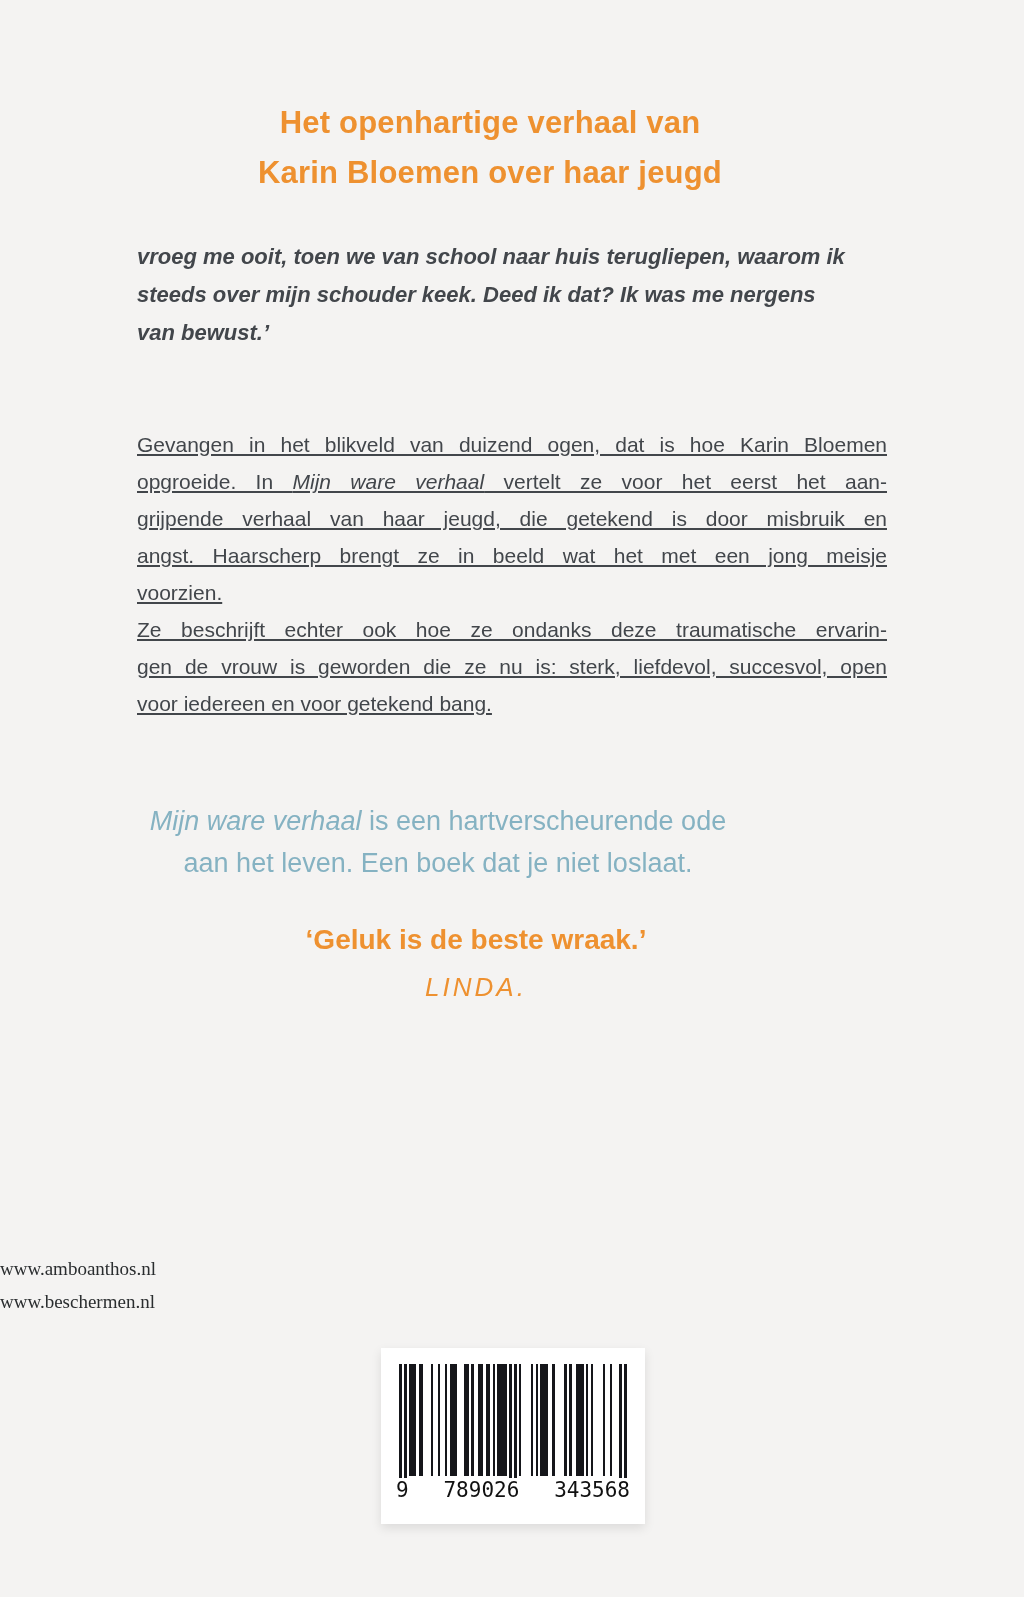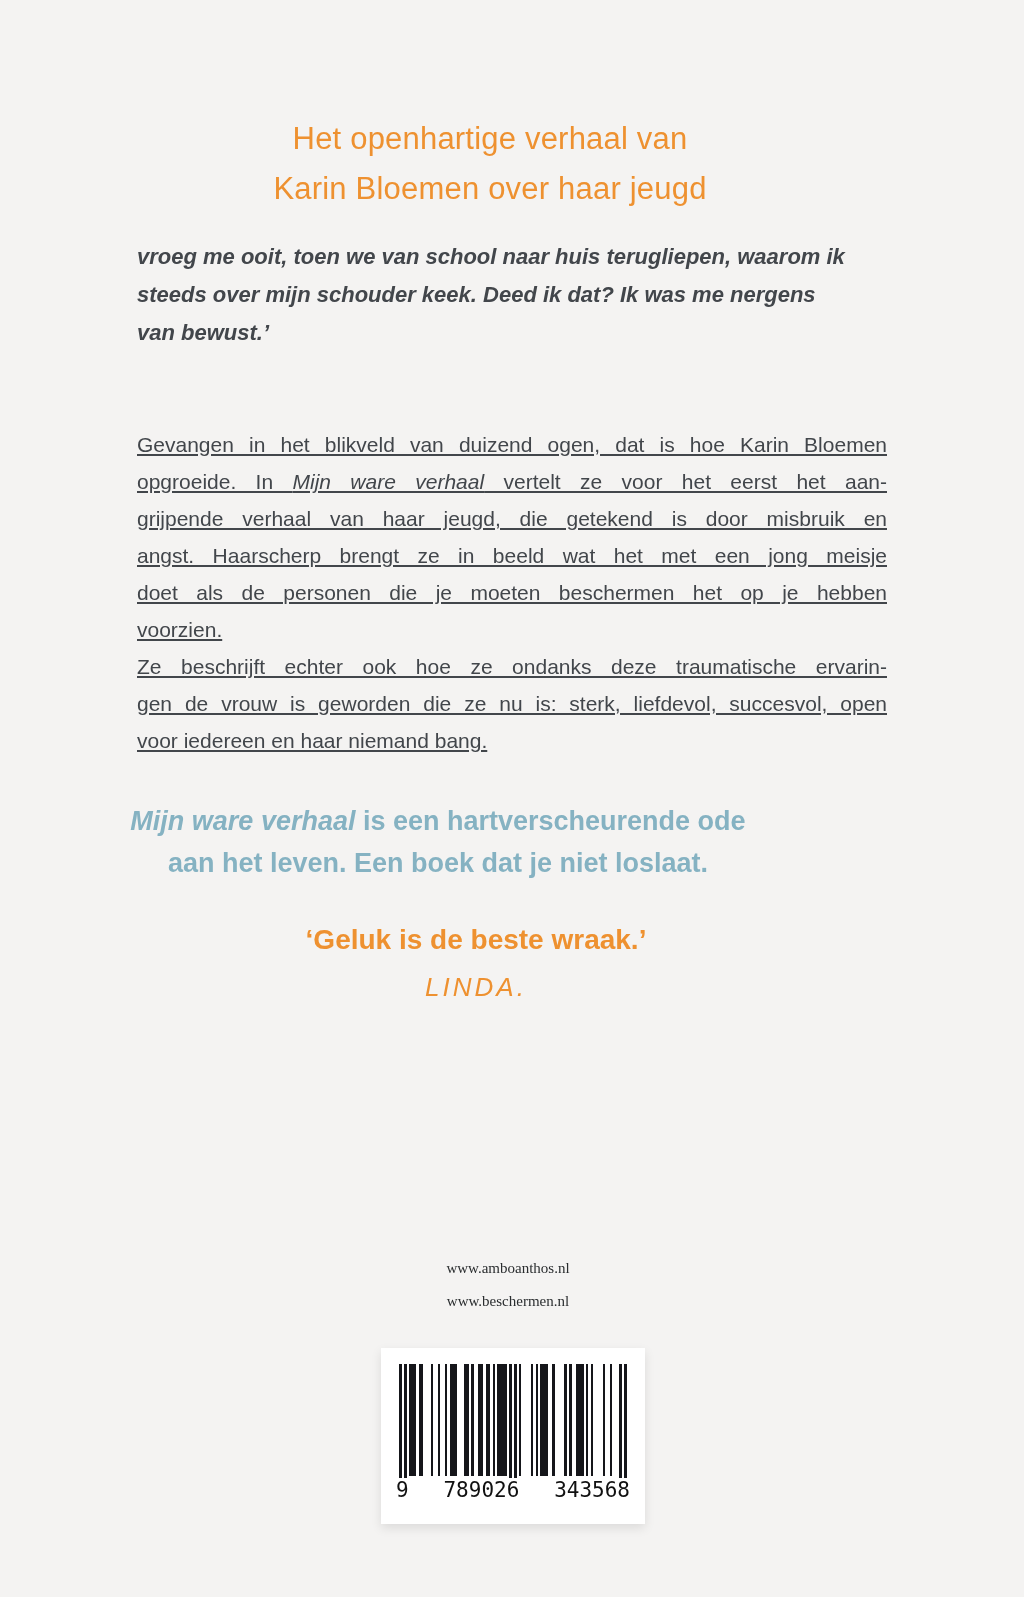--- a/index.html
+++ b/index.html
@@ -17,62 +17,60 @@
   .cover{
     position:relative;
     width:1024px;height:1597px;
     background:var(--background);
     overflow:hidden;
   }
   .headline{
     position:absolute;top:98px;left:0;width:980px;
     text-align:center;
     color:var(--accent-orange);
-    font-size:31px;font-weight:400;line-height:50px;
+    font-size:31px;font-weight:700;line-height:50px;
     letter-spacing:.2px;
-    margin-top:16px;
   }
   .lead-quote{
     position:absolute;top:238px;left:137px;width:750px;
     color:var(--text-dark);
     font-size:22px;font-style:italic;font-weight:600;
     line-height:38px;
   }
   .synopsis{
     position:absolute;top:426px;left:137px;width:750px;
     color:var(--text-dark);
     font-size:21px;font-weight:400;
     line-height:37px;
   }
   .synopsis .line{text-align:justify;text-align-last:justify;text-decoration:underline;}
   .synopsis .line.final{text-align-last:left;}
   .italic{font-style:italic;}
   .blue-quote{
     position:absolute;top:800px;left:0;width:876px;
     text-align:center;
     color:var(--accent-blue);
-    font-size:27px;font-weight:700;line-height:42px;
+    font-size:27px;font-weight:400;line-height:42px;
   }
   .press-quote{
     position:absolute;top:922px;left:0;width:952px;
     text-align:center;
     color:var(--accent-orange);
   }
   .press-quote .quote-text{font-size:28px;font-weight:700;line-height:36px;}
   .press-quote .quote-source{
     margin-top:14px;
     font-size:26px;font-weight:400;font-style:italic;
     letter-spacing:3px;
   }
   .site-urls{
     position:absolute;top:1252px;left:0;width:1016px;
-    text-align:center;
     font-family:"Liberation Serif",serif;
     color:var(--url-color);
-    font-size:15px;line-height:33px;
+    font-size:19px;line-height:33px;
   }
   .barcode-panel{
     position:absolute;top:1348px;left:381px;
     width:264px;height:176px;
     background:var(--panel);
     box-shadow:0 4px 10px rgba(0,0,0,0.10);
     display:flex;flex-direction:column;align-items:center;
     padding-top:16px;
   }
   .barcode-bars{
@@ -106,25 +104,24 @@
     <div>vroeg me ooit, toen we van school naar huis terugliepen, waarom ik</div>
     <div>steeds over mijn schouder keek. Deed ik dat? Ik was me nergens</div>
     <div>van bewust.’</div>
   </div>
 
   <div class="synopsis">
     <div class="line">Gevangen in het blikveld van duizend ogen, dat is hoe Karin Bloemen</div>
     <div class="line"><span>opgroeide. In </span><span class="italic">Mijn ware verhaal</span><span> vertelt ze voor het eerst het aan-</span></div>
     <div class="line">grijpende verhaal van haar jeugd, die getekend is door misbruik en</div>
     <div class="line">angst. Haarscherp brengt ze in beeld wat het met een jong meisje</div>
-    <div class="line">doet als de personen die je moeten beschermen het op je hebben</div>
     <div class="line final">voorzien.</div>
     <div class="line">Ze beschrijft echter ook hoe ze ondanks deze traumatische ervarin-</div>
     <div class="line">gen de vrouw is geworden die ze nu is: sterk, liefdevol, succesvol, open</div>
-    <div class="line final">voor iedereen en haar niemand bang.</div>
+    <div class="line final">voor iedereen en voor getekend bang.</div>
   </div>
 
   <div class="blue-quote">
     <div><span class="italic">Mijn ware verhaal</span><span> is een hartverscheurende ode</span></div>
     <div>aan het leven. Een boek dat je niet loslaat.</div>
   </div>
 
   <div class="press-quote">
     <div class="quote-text">‘Geluk is de beste wraak.’</div>
     <div class="quote-source">LINDA.</div>

